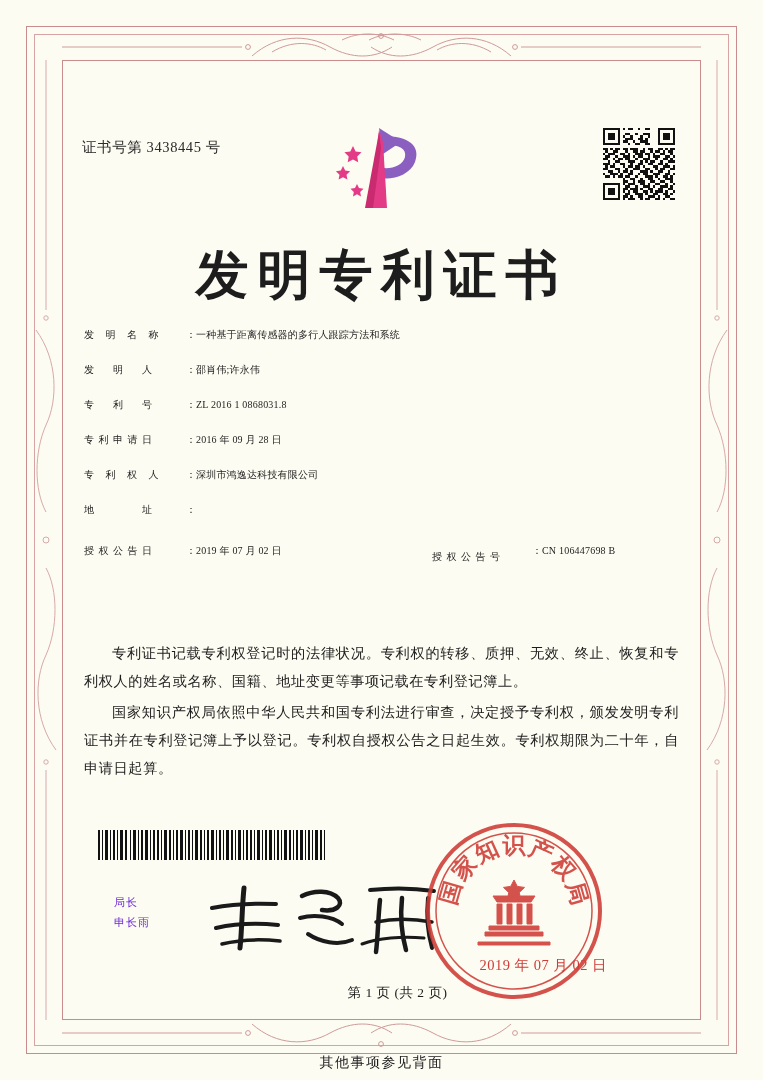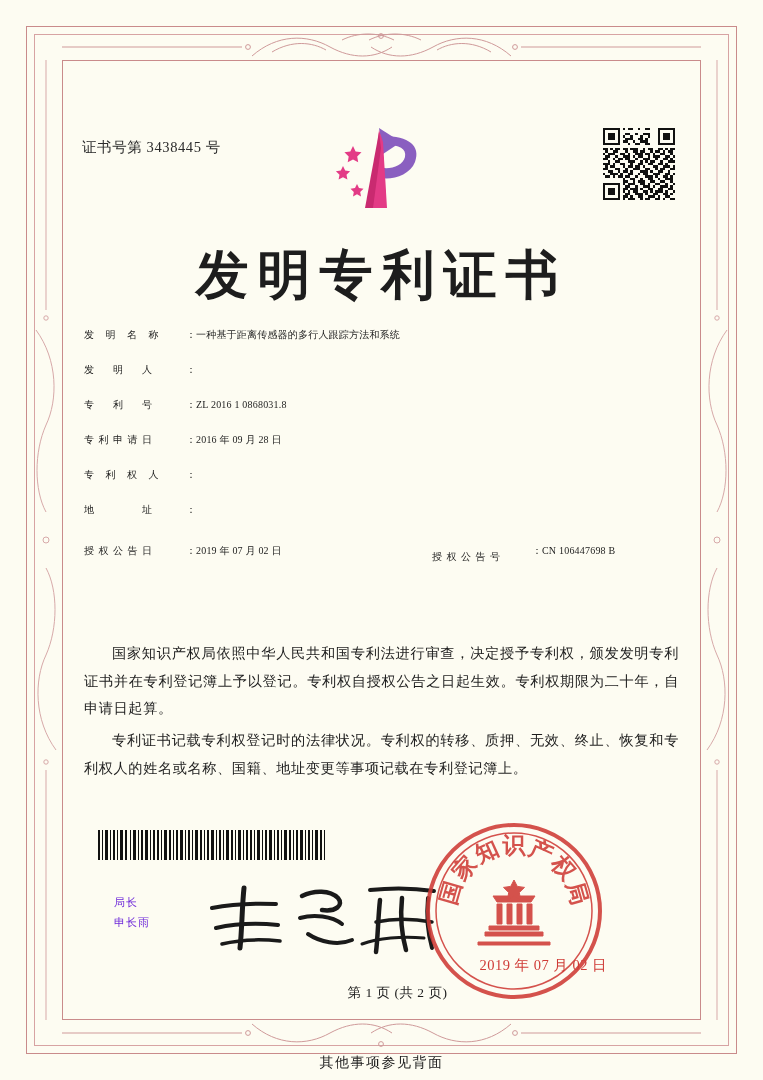--- a/index.html
+++ b/index.html
@@ -505,58 +505,60 @@
 
       <div class="field-row">
         <span class="f-label">发 明 名 称</span>
         <span class="f-colon">：</span>
         <span class="f-value">一种基于距离传感器的多行人跟踪方法和系统</span>
       </div>
 
       <div class="field-row">
         <span class="f-label">发　明　人</span>
         <span class="f-colon">：</span>
+        <span class="f-value">邵肖伟;许永伟</span>
       </div>
 
       <div class="field-row">
         <span class="f-label">专　利　号</span>
         <span class="f-colon">：</span>
         <span class="f-value">ZL 2016 1 0868031.8</span>
       </div>
 
       <div class="field-row">
         <span class="f-label">专利申请日</span>
         <span class="f-colon">：</span>
         <span class="f-value">2016 年 09 月 28 日</span>
       </div>
 
       <div class="field-row">
         <span class="f-label">专 利 权 人</span>
         <span class="f-colon">：</span>
+        <span class="f-value">深圳市鸿逸达科技有限公司</span>
       </div>
 
       <div class="field-row">
         <span class="f-label">地　　　址</span>
         <span class="f-colon">：</span>
       </div>
 
       <div class="field-row two-col">
         <span class="f-label">授权公告日</span>
         <span class="f-colon">：</span>
         <span class="f-value">2019 年 07 月 02 日</span>
         <span class="f-label2">授权公告号</span>
         <span class="f-colon">：</span>
         <span class="f-value">CN 106447698 B</span>
       </div>
 
     </div>
 
     <div class="paras">
+      <p>专利证书记载专利权登记时的法律状况。专利权的转移、质押、无效、终止、恢复和专利权人的姓名或名称、国籍、地址变更等事项记载在专利登记簿上。</p>
       <p>国家知识产权局依照中华人民共和国专利法进行审查，决定授予专利权，颁发发明专利证书并在专利登记簿上予以登记。专利权自授权公告之日起生效。专利权期限为二十年，自申请日起算。</p>
-      <p>专利证书记载专利权登记时的法律状况。专利权的转移、质押、无效、终止、恢复和专利权人的姓名或名称、国籍、地址变更等事项记载在专利登记簿上。</p>
     </div>
 
     <svg class="barcode" viewBox="0 0 228 30" shape-rendering="crispEdges">
       <g fill="#111">
         <rect x="0" y="0" width="2" height="30"></rect>
           <rect x="4" y="0" width="1" height="30"></rect>
         <rect x="7" y="0" width="3" height="30"></rect>
           <rect x="12" y="0" width="1" height="30"></rect>
         <rect x="15" y="0" width="2" height="30"></rect>
           <rect x="19" y="0" width="1" height="30"></rect>

